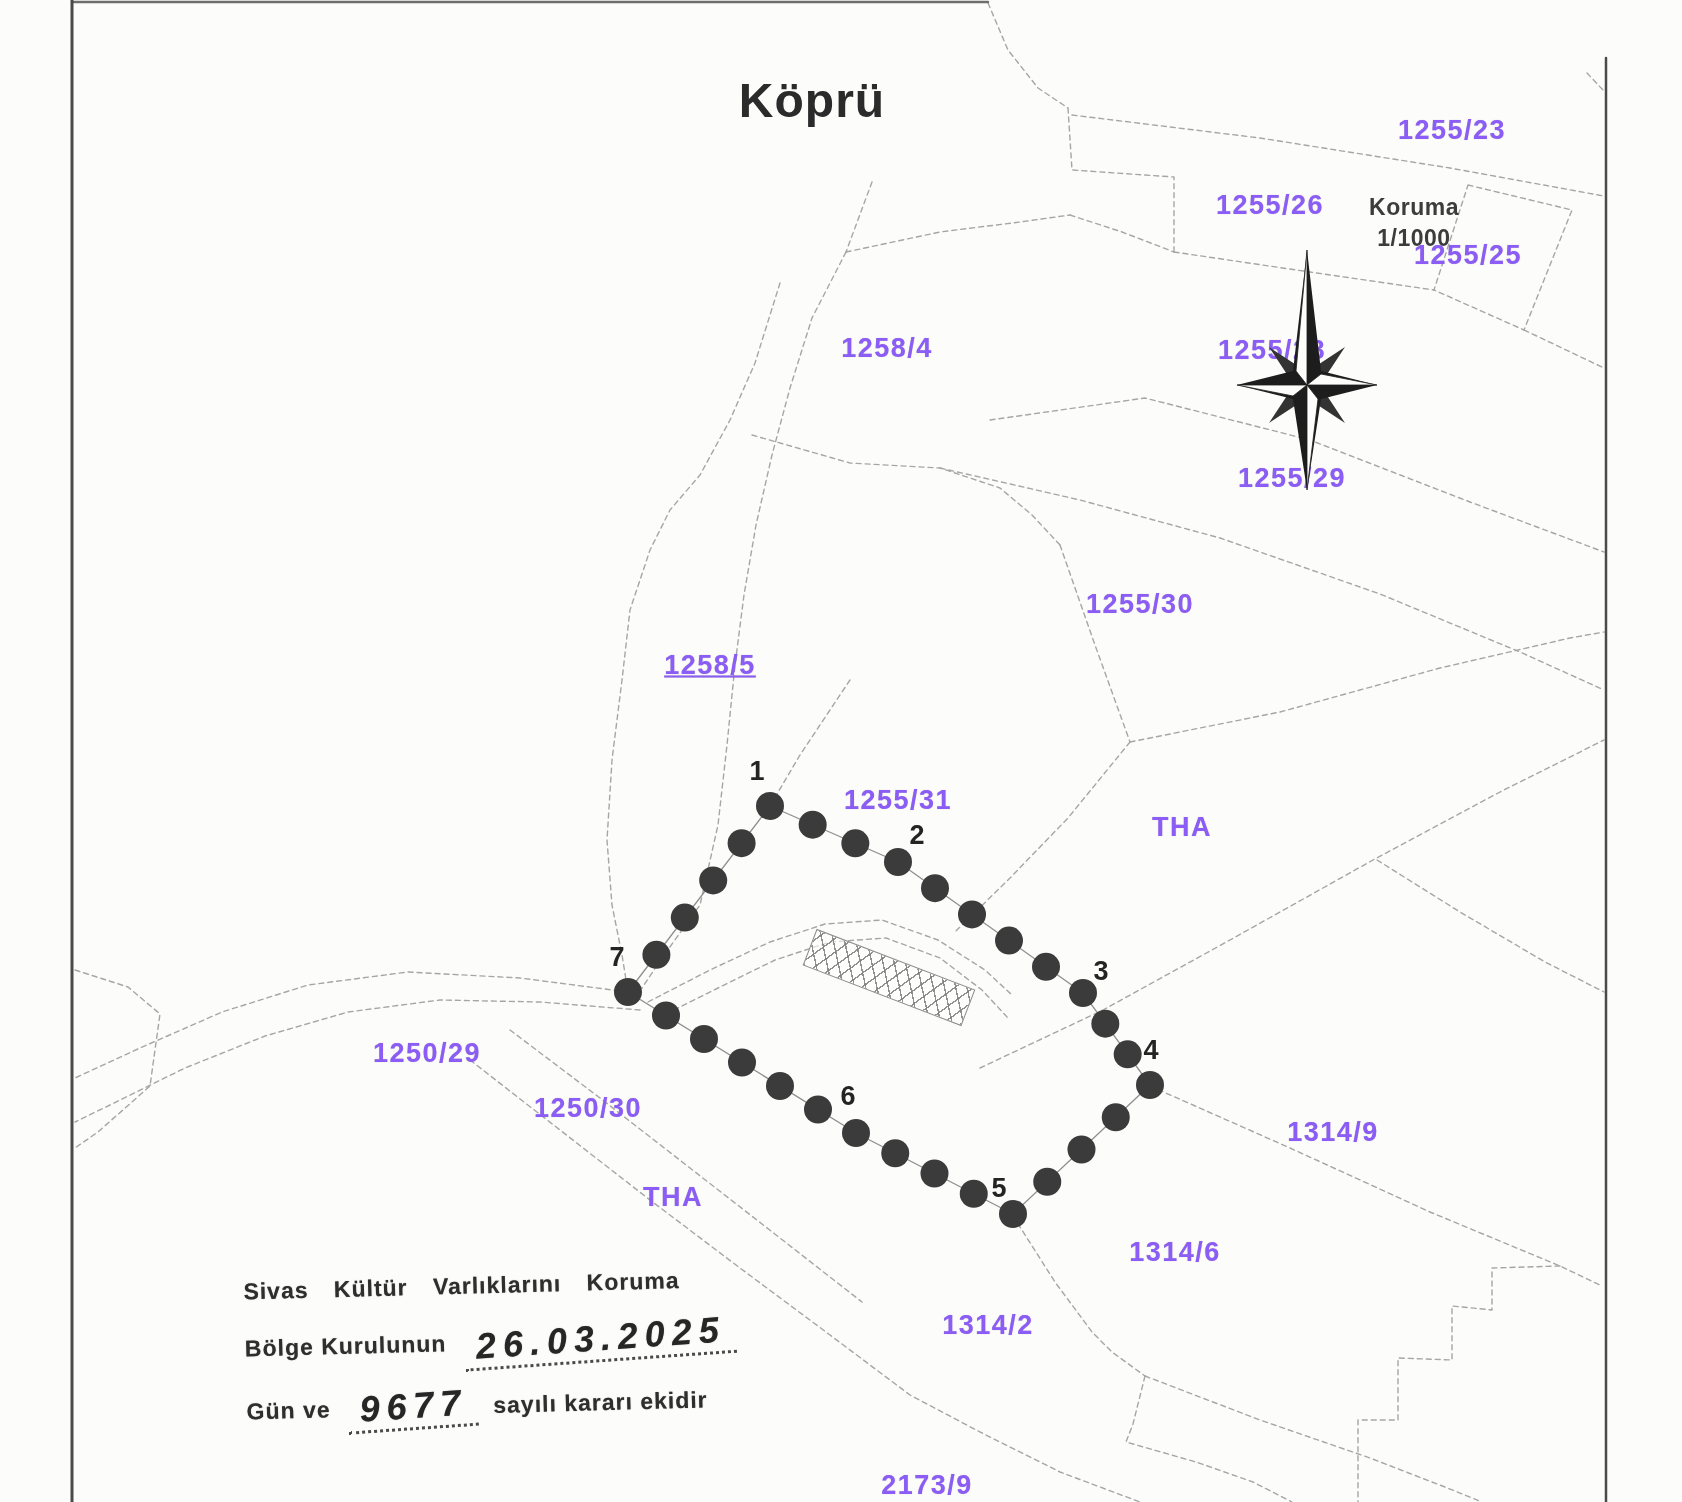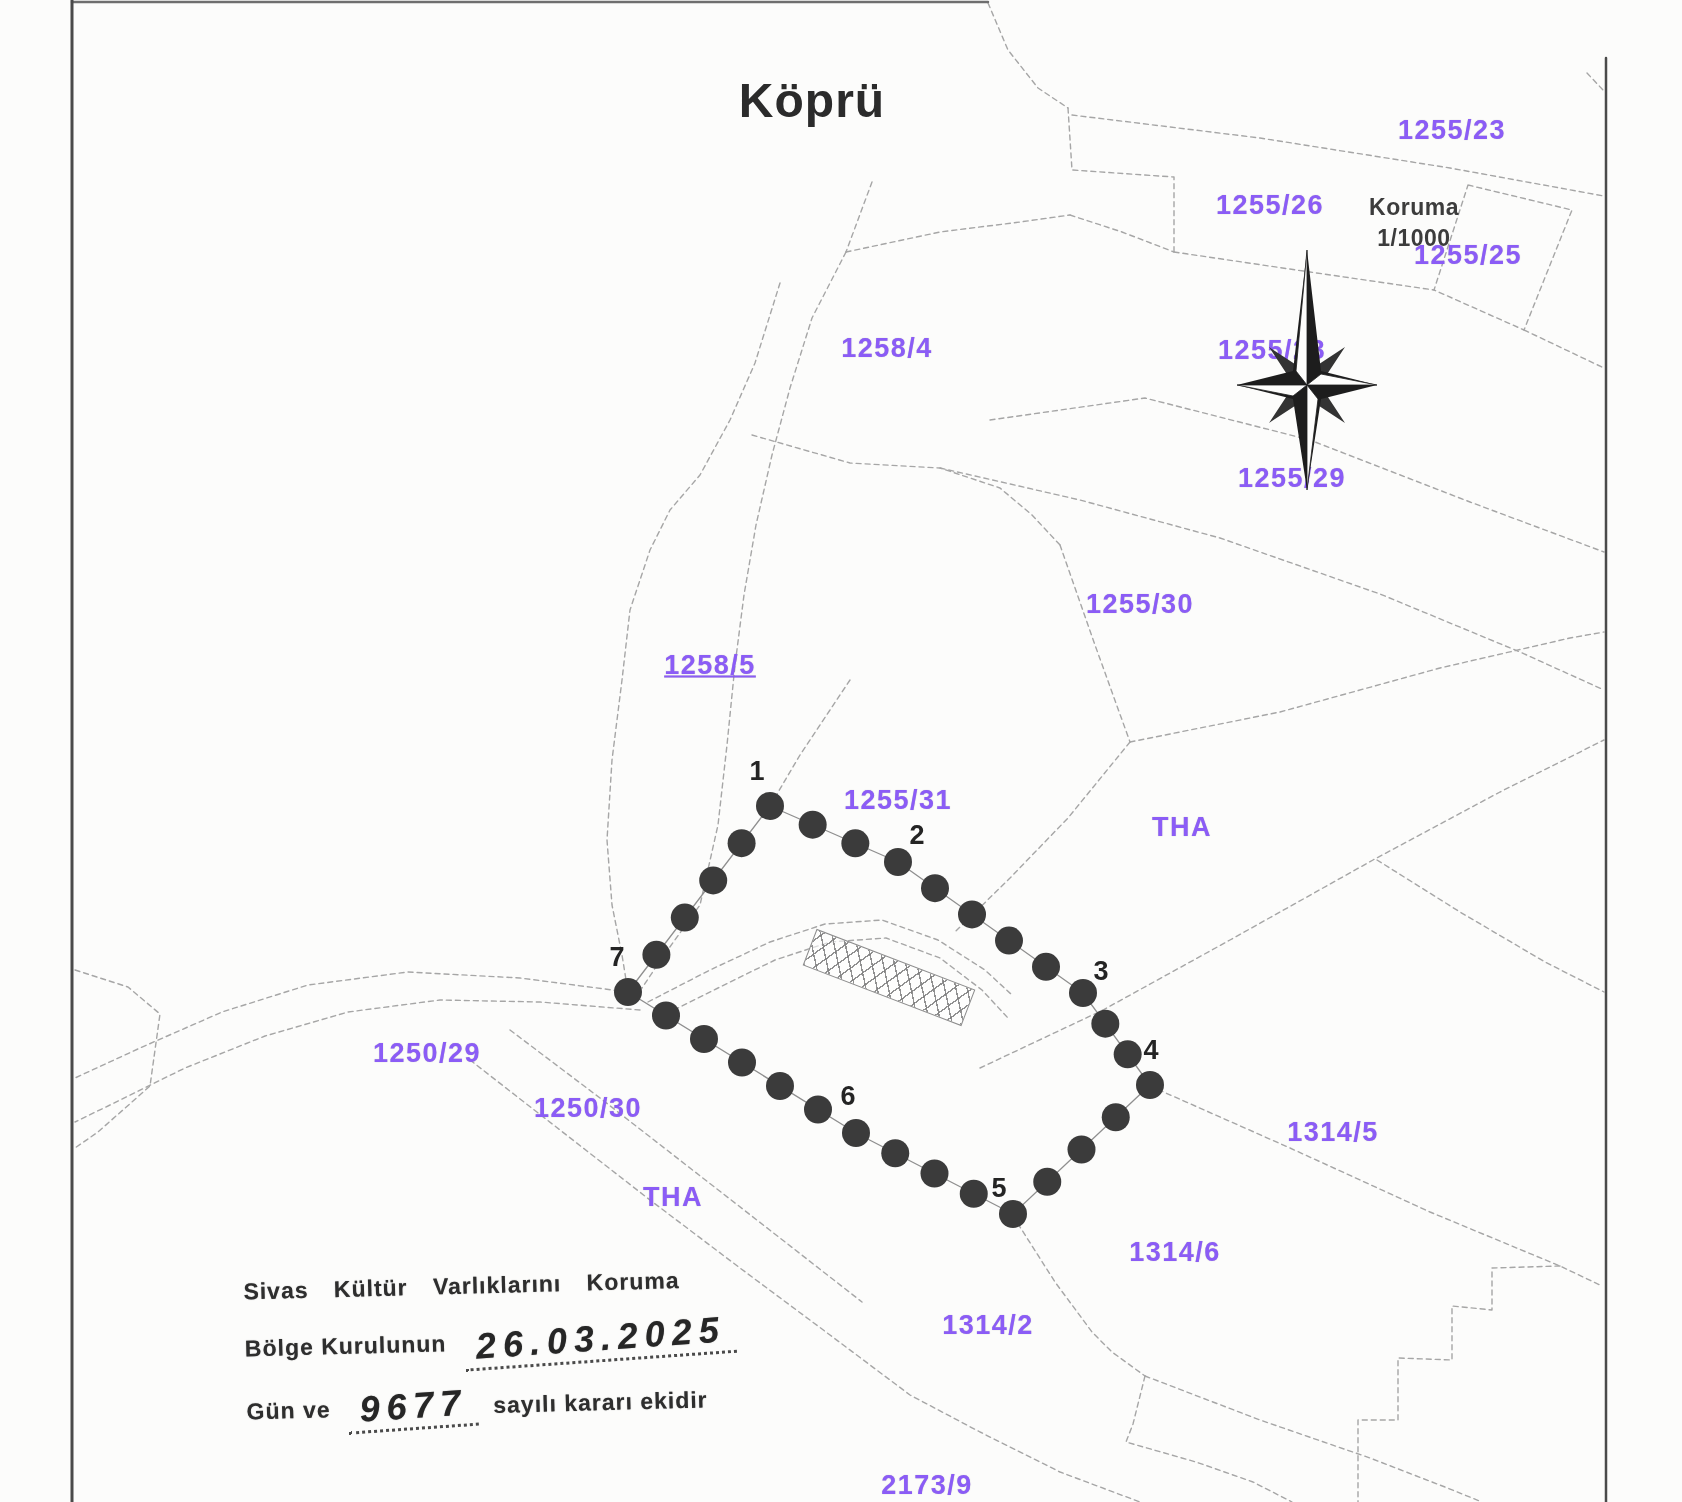--- a/index.html
+++ b/index.html
@@ -143,21 +143,21 @@
   <div class="plabel" style="left: 1272px; top: 350px;">1255/28</div>
   <div class="plabel" style="left: 1292px; top: 478px;">1255/29</div>
   <div class="plabel" style="left: 1140px; top: 604px;">1255/30</div>
   <div class="plabel" style="left: 887px; top: 348px;">1258/4</div>
   <div class="plabel" style="left: 710px; top: 665px; text-decoration: underline;">1258/5</div>
   <div class="plabel" style="left: 898px; top: 800px; text-align: center;">1255/31</div>
   <div class="plabel" style="left: 1182px; top: 827px;">THA</div>
   <div class="plabel" style="left: 427px; top: 1053px;">1250/29</div>
   <div class="plabel" style="left: 588px; top: 1108px;">1250/30</div>
   <div class="plabel" style="left: 673px; top: 1197px;">THA</div>
-  <div class="plabel" style="left: 1333px; top: 1132px;">1314/5</div>
+  <div class="plabel" style="left: 1333px; top: 1132px;">1314/9</div>
   <div class="plabel" style="left: 1175px; top: 1252px;">1314/6</div>
   <div class="plabel" style="left: 988px; top: 1325px;">1314/2</div>
   <div class="plabel" style="left: 927px; top: 1485px;">2173/9</div>
 
   <div class="vlabel" style="left: 757px; top: 771px;">1</div>
   <div class="vlabel" style="left: 917px; top: 835px;">2</div>
   <div class="vlabel" style="left: 1101px; top: 971px;">3</div>
   <div class="vlabel" style="left: 1151px; top: 1050px;">4</div>
   <div class="vlabel" style="left: 999px; top: 1188px;">5</div>
   <div class="vlabel" style="left: 848px; top: 1096px;">6</div>

